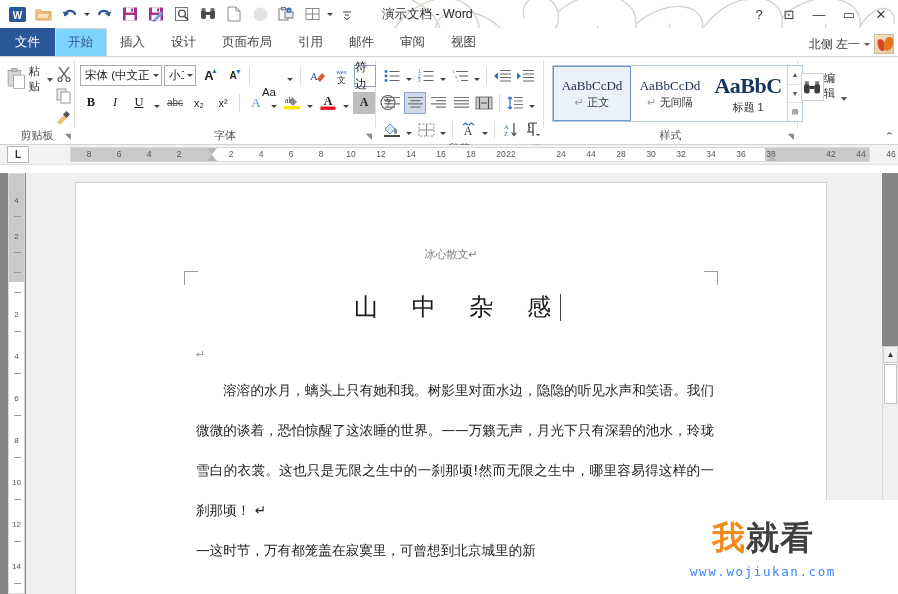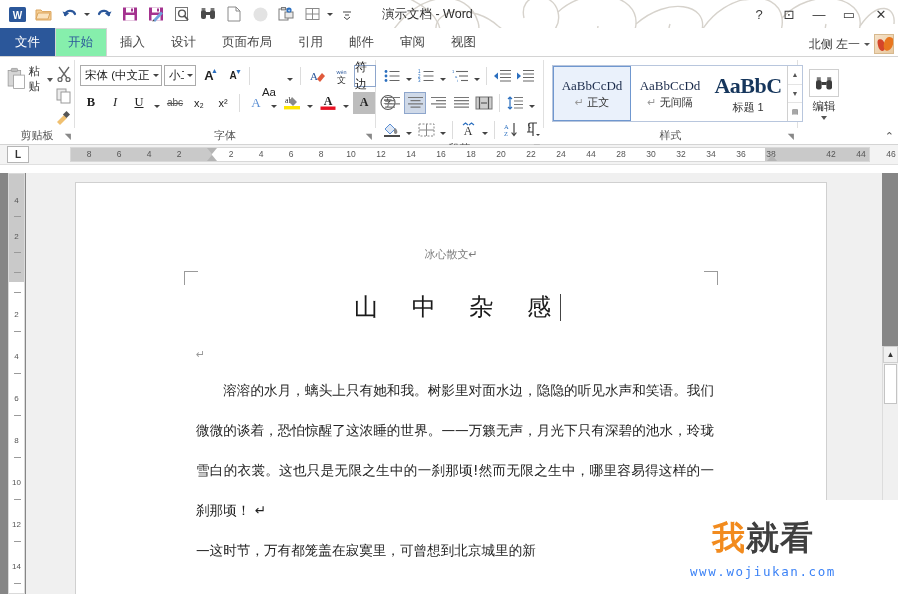--- a/index.html
+++ b/index.html
@@ -43,21 +43,21 @@
   .tabrow { position: relative; height: 28px; background: #ffffff; display: flex; align-items: flex-end; z-index: 2; }
   .tab-file {
     background: #2b579a; color: #fff;
     font-size: 12.5px;
     padding: 0 15px; height: 28px; line-height: 28px;
   }
   .tab {
     font-size: 12.5px; color: #444;
     padding: 0 13px; height: 27px; line-height: 27px;
   }
-  .tab.active { color: #2b579a; background: #86efac; border: 1px solid #d4d4d4; border-bottom: none; height: 28px; line-height: 26px; padding-left: 12px; }
+  .tab.active { color: #2b579a; background: #7dd3fc; border: 1px solid #d4d4d4; border-bottom: none; height: 28px; line-height: 26px; padding-left: 12px; }
   .user-area { position: absolute; right: 4px; bottom: 2px; display: flex; align-items: center; gap: 4px; z-index: 4; }
   .user-name { font-size: 12px; color: #3a3a3a; white-space: nowrap; }
   .user-caret { border-left: 3px solid transparent; border-right: 3px solid transparent; border-top: 3px solid #555; }
   .avatar { width: 20px; height: 20px; background: linear-gradient(135deg,#f5e2c8,#e8c9a0); border: 1px solid #d7b98e; position: relative; overflow: hidden; }
   .avatar::before { content:""; position:absolute; left:3px; top:4px; width:7px; height:12px; background:#d4452a; transform: rotate(-12deg); border-radius:40% 60% 50% 50%; }
   .avatar::after { content:""; position:absolute; left:9px; top:2px; width:9px; height:14px; background:#e8761f; transform: rotate(14deg); border-radius:50% 40% 60% 50%; }
 
   
   .ribbon {
     position: relative; height: 89px; background: #fff;
@@ -96,21 +96,21 @@
   
   .gallery { border: 1px solid #b8c6dd; display: flex; height: 57px; background: #fff; }
   .sty { width: 78px; display: flex; flex-direction: column; align-items: center; justify-content: center; gap: 1px; }
   .sty.sel { border: 1px solid #6f97cf; background: #eaf1fb; }
   .sty-prev { font-size: 13px; color: #1a2a4a; font-family: "Liberation Serif", serif; white-space: nowrap; }
   .sty-prev.big { font-size: 22px; font-weight: bold; color: #16365c; letter-spacing: -.5px; }
   .sty-name { font-size: 11px; color: #333; white-space: nowrap; }
   .gal-scroll { width: 15px; display: flex; flex-direction: column; border-left: 1px solid #d0d0d0; }
   .gal-scroll div { flex: 1; display: flex; align-items: center; justify-content: center; font-size: 7px; color: #555; border-bottom: 1px solid #e4e4e4; }
 
-  .edit-btn { width: 46px; display: flex; flex-direction: column; align-items: center; padding-top: 4px; }
+  .edit-btn { width: 46px; display: flex; flex-direction: row; align-items: flex-end; padding-top: 4px; }
   .edit-ico { width: 30px; height: 28px; border: 1px solid #cfcfcf; display: flex; align-items: center; justify-content: center; background: #fff; }
   .edit-label { font-size: 11.5px; color: #333; margin-top: 2px; }
   .collapse { position: absolute; right: 4px; bottom: 1px; font-size: 11px; color: #555; }
 
   
   .hruler { height: 20px; background: #f3f3f3; display: flex; align-items: center; border-bottom: 1px solid #e0e0e0; position: relative; }
   .tabsel { width: 22px; height: 17px; margin-left: 7px; border: 1px solid #b5b5b5; background: #fff; display: flex; align-items: center; justify-content: center; font-size: 10px; font-weight: bold; color: #333; }
   .ruler-strip { position: absolute; left: 70px; right: 28px; top: 2px; height: 15px; background: #fff; border: 1px solid #d8d8d8; }
   .rm-left { position: absolute; left: 0; top: 0; bottom: 0; background: #c9c9c9; }
   .rm-right { position: absolute; right: 0; top: 0; bottom: 0; background: #c9c9c9; }
@@ -635,21 +635,21 @@
       <div class="rtick" style="left:160px">2</div>
       <div class="rtick" style="left:190px">4</div>
       <div class="rtick" style="left:220px">6</div>
       <div class="rtick" style="left:250px">8</div>
       <div class="rtick" style="left:280px">10</div>
       <div class="rtick" style="left:310px">12</div>
       <div class="rtick" style="left:340px">14</div>
       <div class="rtick" style="left:370px">16</div>
       <div class="rtick" style="left:400px">18</div>
       <div class="rtick" style="left:430px">20</div>
-      <div class="rtick" style="left:460px">22</div>
+      <div class="rtick" style="left:440px">22</div>
       <div class="rtick" style="left:490px">24</div>
       <div class="rtick" style="left:520px">44</div>
       <div class="rtick" style="left:550px">28</div>
       <div class="rtick" style="left:580px">30</div>
       <div class="rtick" style="left:610px">32</div>
       <div class="rtick" style="left:640px">34</div>
       <div class="rtick" style="left:670px">36</div>
       <div class="rtick" style="left:700px">38</div>
       <div class="rtick" style="left:760px">42</div>
       <div class="rtick" style="left:790px">44</div>

